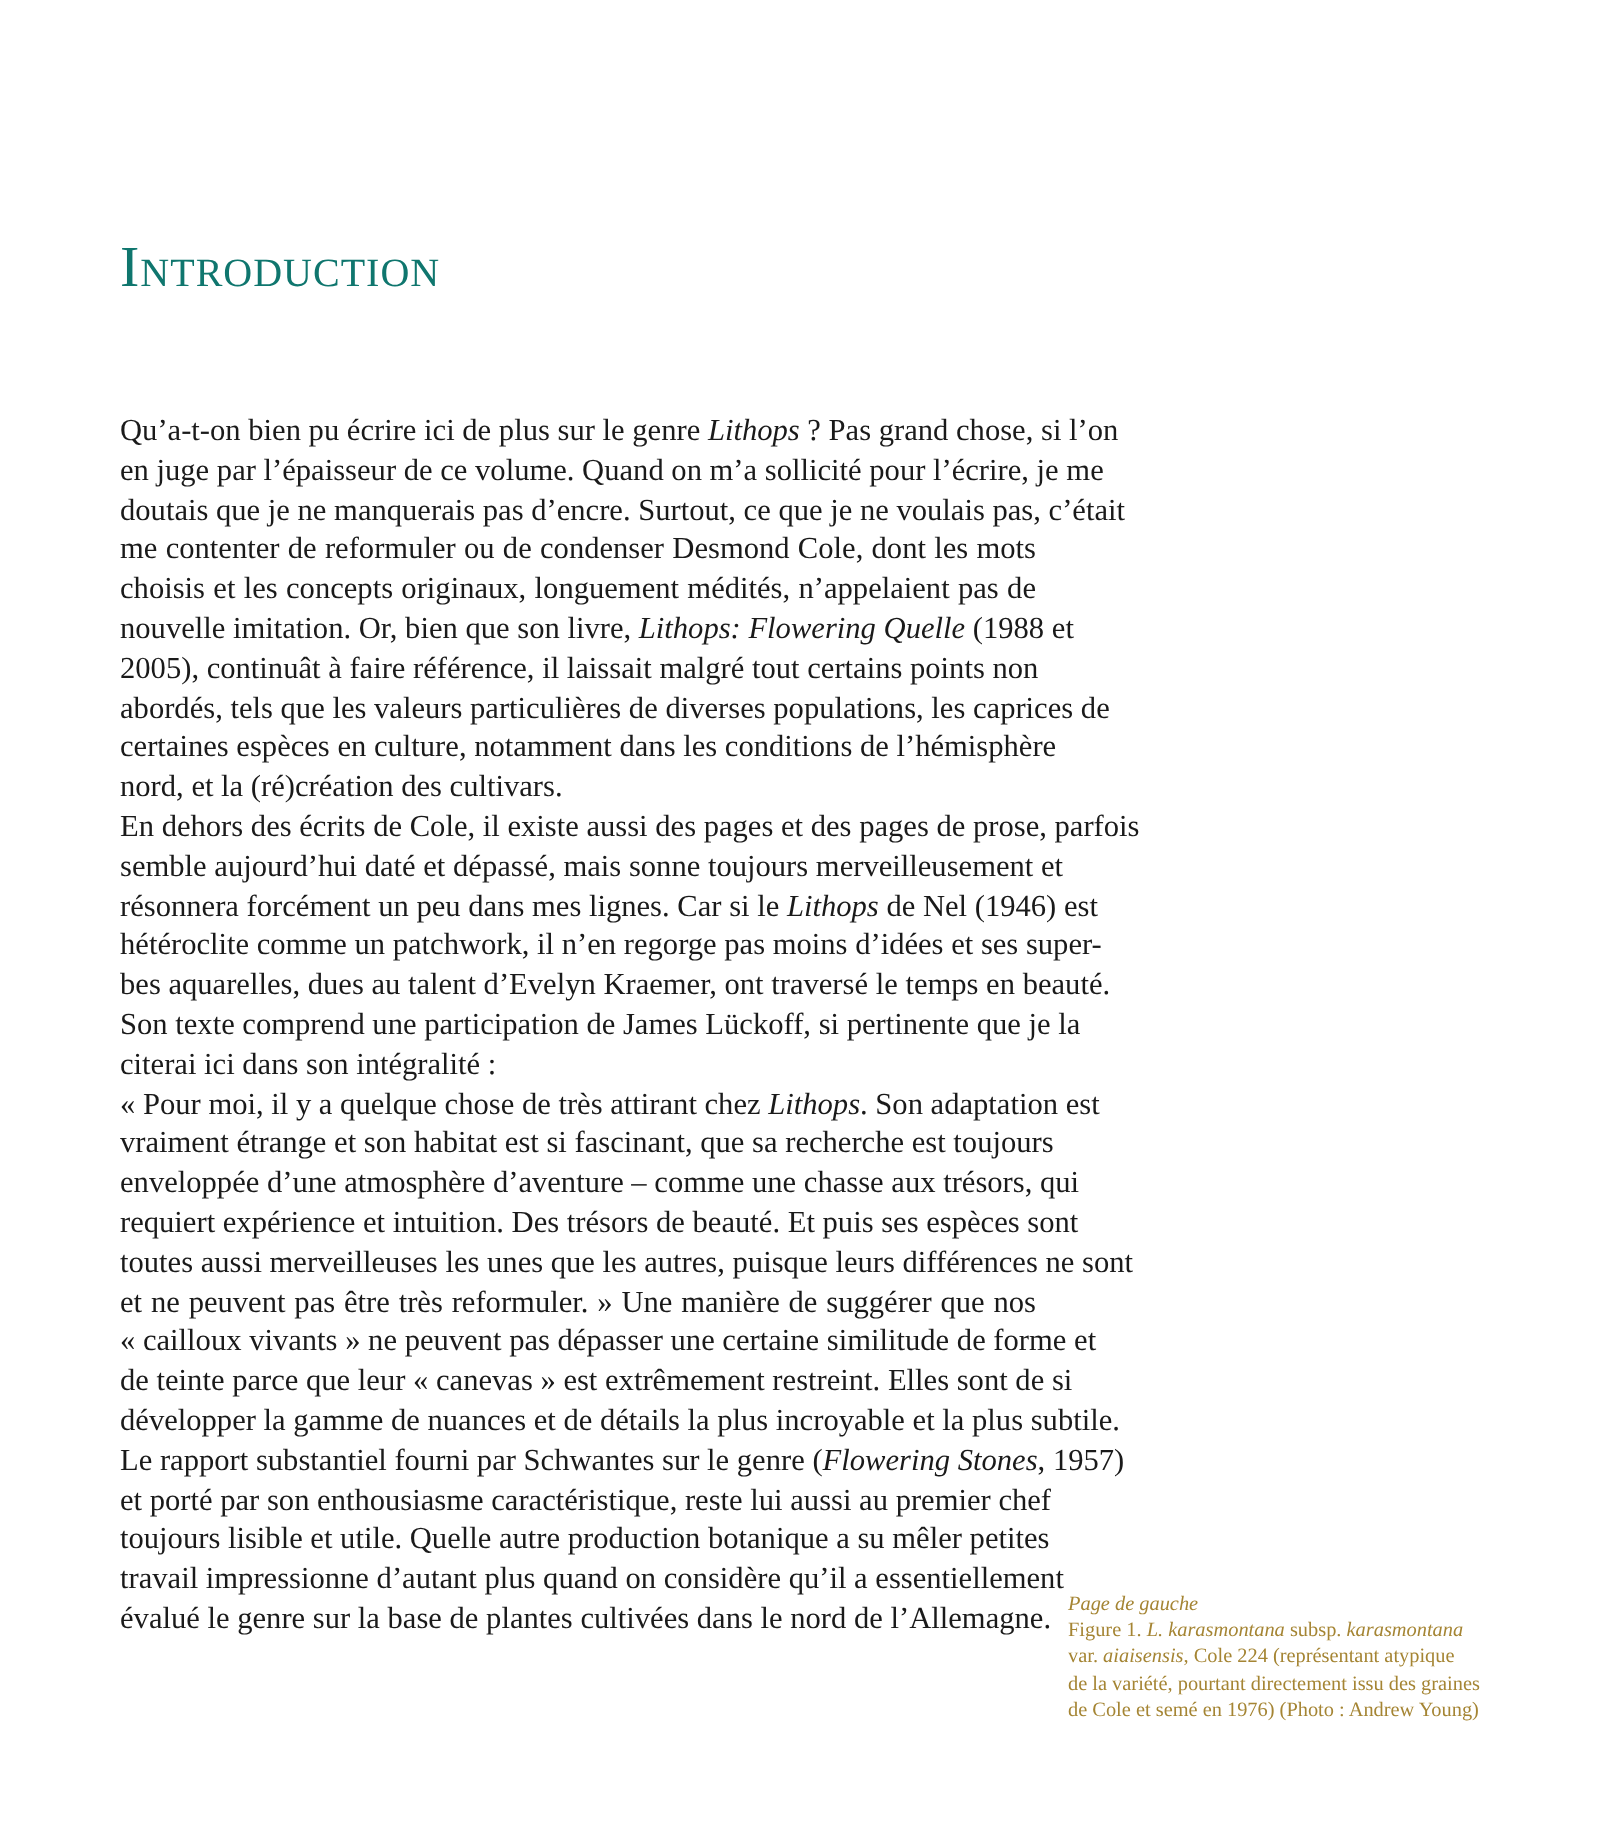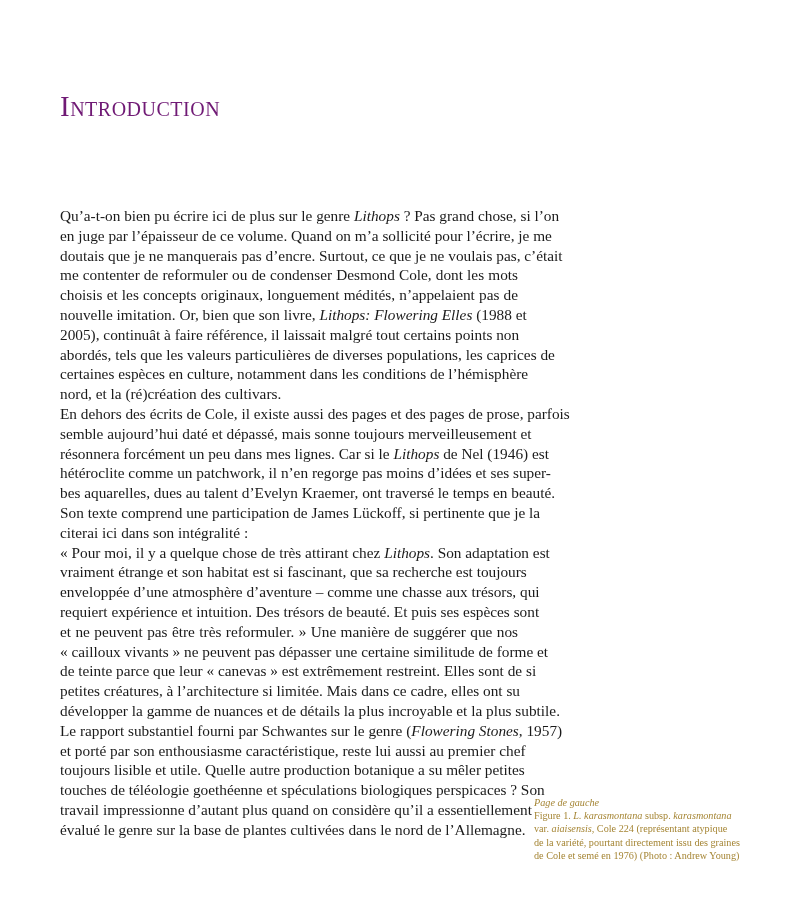--- a/index.html
+++ b/index.html
@@ -57,53 +57,52 @@
       font-size: 10.2px;
       line-height: 13.2px;
       color: #a58534;
     }
     .caption div { white-space: nowrap; }
     .caption i { font-style: italic; }
   </style>
 </head>
 <body>
 
-<h1 class="title" style="color: #701a75;">Introduction</h1>
+<h1 class="title" style="color: #0f766e; margin-top: 28px;">Introduction</h1>
 
 <div class="body-text" id="body-text">
     <span class="line"><span>Qu’a-t-on bien pu écrire ici de plus sur le genre </span><i>Lithops</i><span> ? Pas grand chose, si l’on</span></span>
     <span class="line"><span>en juge par l’épaisseur de ce volume. Quand on m’a sollicité pour l’écrire, je me</span></span>
     <span class="line"><span>doutais que je ne manquerais pas d’encre. Surtout, ce que je ne voulais pas, c’était</span></span>
     <span class="line"><span>me contenter de reformuler ou de condenser Desmond Cole, dont les mots</span></span>
     <span class="line"><span>choisis et les concepts originaux, longuement médités, n’appelaient pas de</span></span>
-    <span class="line"><span>nouvelle imitation. Or, bien que son livre, </span><i>Lithops: Flowering Elles</i><span> (1988 et</span></span>
+    <span class="line"><span>nouvelle imitation. Or, bien que son livre, </span><i>Lithops: Flowering Quelle</i><span> (1988 et</span></span>
     <span class="line"><span>2005), continuât à faire référence, il laissait malgré tout certains points non</span></span>
     <span class="line"><span>abordés, tels que les valeurs particulières de diverses populations, les caprices de</span></span>
     <span class="line"><span>certaines espèces en culture, notamment dans les conditions de l’hémisphère</span></span>
     <span class="line last"><span>nord, et la (ré)création des cultivars.</span></span>
     <span class="line"><span>En dehors des écrits de Cole, il existe aussi des pages et des pages de prose, parfois</span></span>
     <span class="line"><span>semble aujourd’hui daté et dépassé, mais sonne toujours merveilleusement et</span></span>
     <span class="line"><span>résonnera forcément un peu dans mes lignes. Car si le </span><i>Lithops</i><span> de Nel (1946) est</span></span>
     <span class="line"><span>hétéroclite comme un patchwork, il n’en regorge pas moins d’idées et ses super-</span></span>
     <span class="line"><span>bes aquarelles, dues au talent d’Evelyn Kraemer, ont traversé le temps en beauté.</span></span>
     <span class="line"><span>Son texte comprend une participation de James Lückoff, si pertinente que je la</span></span>
     <span class="line last"><span>citerai ici dans son intégralité :</span></span>
     <span class="line"><span>« Pour moi, il y a quelque chose de très attirant chez </span><i>Lithops</i><span>. Son adaptation est</span></span>
     <span class="line"><span>vraiment étrange et son habitat est si fascinant, que sa recherche est toujours</span></span>
     <span class="line"><span>enveloppée d’une atmosphère d’aventure – comme une chasse aux trésors, qui</span></span>
     <span class="line"><span>requiert expérience et intuition. Des trésors de beauté. Et puis ses espèces sont</span></span>
+    <span class="line"><span>toutes aussi merveilleuses les unes que les autres, puisque leurs différences ne sont</span></span>
     <span class="line"><span>et ne peuvent pas être très reformuler. » Une manière de suggérer que nos</span></span>
     <span class="line"><span>« cailloux vivants » ne peuvent pas dépasser une certaine similitude de forme et</span></span>
     <span class="line"><span>de teinte parce que leur « canevas » est extrêmement restreint. Elles sont de si</span></span>
-    <span class="line"><span>petites créatures, à l’architecture si limitée. Mais dans ce cadre, elles ont su</span></span>
     <span class="line last"><span>développer la gamme de nuances et de détails la plus incroyable et la plus subtile.</span></span>
     <span class="line"><span>Le rapport substantiel fourni par Schwantes sur le genre (</span><i>Flowering Stones</i><span>, 1957)</span></span>
     <span class="line"><span>et porté par son enthousiasme caractéristique, reste lui aussi au premier chef</span></span>
     <span class="line"><span>toujours lisible et utile. Quelle autre production botanique a su mêler petites</span></span>
-    <span class="line"><span>touches de téléologie goethéenne et spéculations biologiques perspicaces ? Son</span></span>
     <span class="line"><span>travail impressionne d’autant plus quand on considère qu’il a essentiellement</span></span>
     <span class="line last"><span>évalué le genre sur la base de plantes cultivées dans le nord de l’Allemagne.</span></span>
   </div>
 
 <div class="caption" id="caption" style="color: rgb(165, 133, 52);">
     <div><i>Page de gauche</i></div>
     <div><span>Figure 1. </span><i>L. karasmontana</i><span> subsp. </span><i>karasmontana</i></div>
     <div><span>var. </span><i>aiaisensis</i><span>, Cole 224 (représentant atypique</span></div>
     <div><span>de la variété, pourtant directement issu des graines</span></div>
     <div><span>de Cole et semé en 1976) (Photo : Andrew Young)</span></div>

